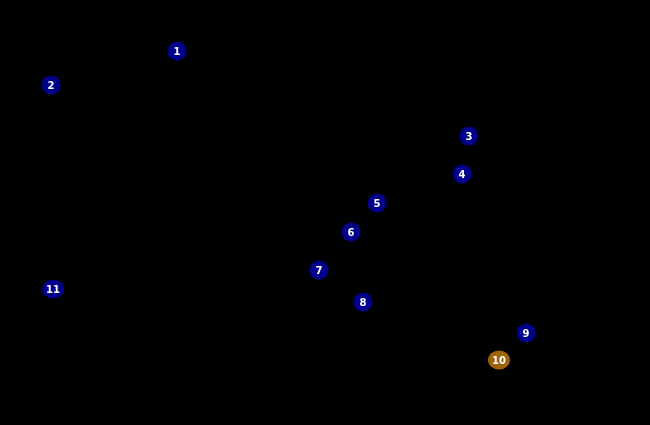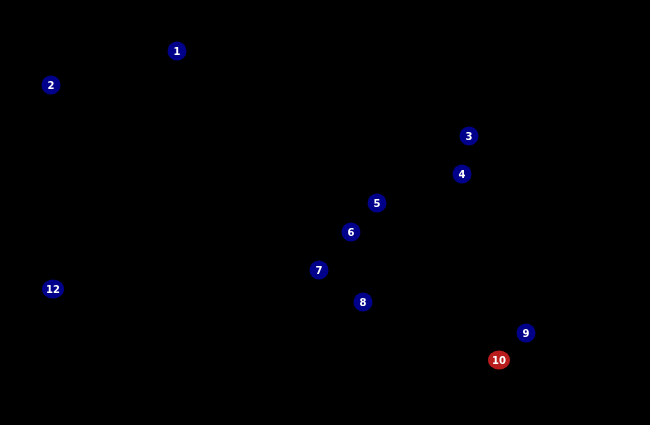--- a/index.html
+++ b/index.html
@@ -40,16 +40,16 @@
   <div id="marker-layer">
       <div class="marker" style="left: 177px; top: 51px; background: rgb(0, 0, 139); color: rgb(255, 255, 255);">1</div>
       <div class="marker" style="left: 51px; top: 85px; background: rgb(0, 0, 139); color: rgb(255, 255, 255);">2</div>
       <div class="marker" style="left: 469px; top: 136px; background: rgb(0, 0, 139); color: rgb(255, 255, 255);">3</div>
       <div class="marker" style="left: 462px; top: 174px; background: rgb(0, 0, 139); color: rgb(255, 255, 255);">4</div>
       <div class="marker" style="left: 377px; top: 203px; background: rgb(0, 0, 139); color: rgb(255, 255, 255);">5</div>
       <div class="marker" style="left: 351px; top: 232px; background: rgb(0, 0, 139); color: rgb(255, 255, 255);">6</div>
       <div class="marker" style="left: 319px; top: 270px; background: rgb(0, 0, 139); color: rgb(255, 255, 255);">7</div>
       <div class="marker" style="left: 363px; top: 302px; background: rgb(0, 0, 139); color: rgb(255, 255, 255);">8</div>
       <div class="marker" style="left: 526px; top: 333px; background: rgb(0, 0, 139); color: rgb(255, 255, 255);">9</div>
-      <div class="marker" style="left: 499px; top: 360px; background: #b91c1c; color: rgb(255, 255, 255);">10</div>
-      <div class="marker" style="left: 53px; top: 289px; background: rgb(0, 0, 139); color: rgb(255, 255, 255);">12</div>
+      <div class="marker" style="left: 499px; top: 360px; background: #a16207; color: rgb(255, 255, 255);">10</div>
+      <div class="marker" style="left: 53px; top: 289px; background: rgb(0, 0, 139); color: rgb(255, 255, 255);">11</div>
     </div>
 </div>
 
 </body></html>

